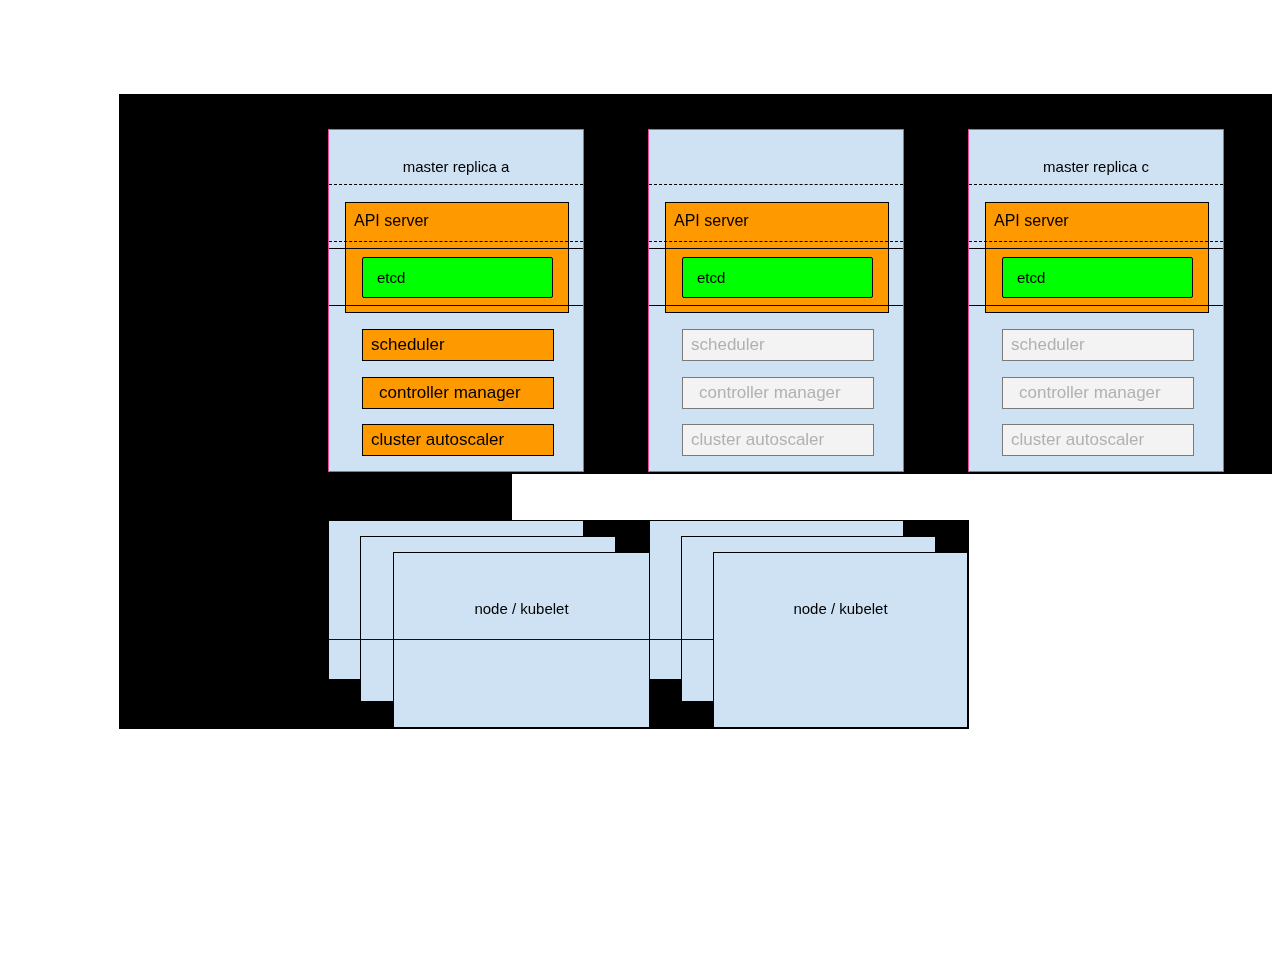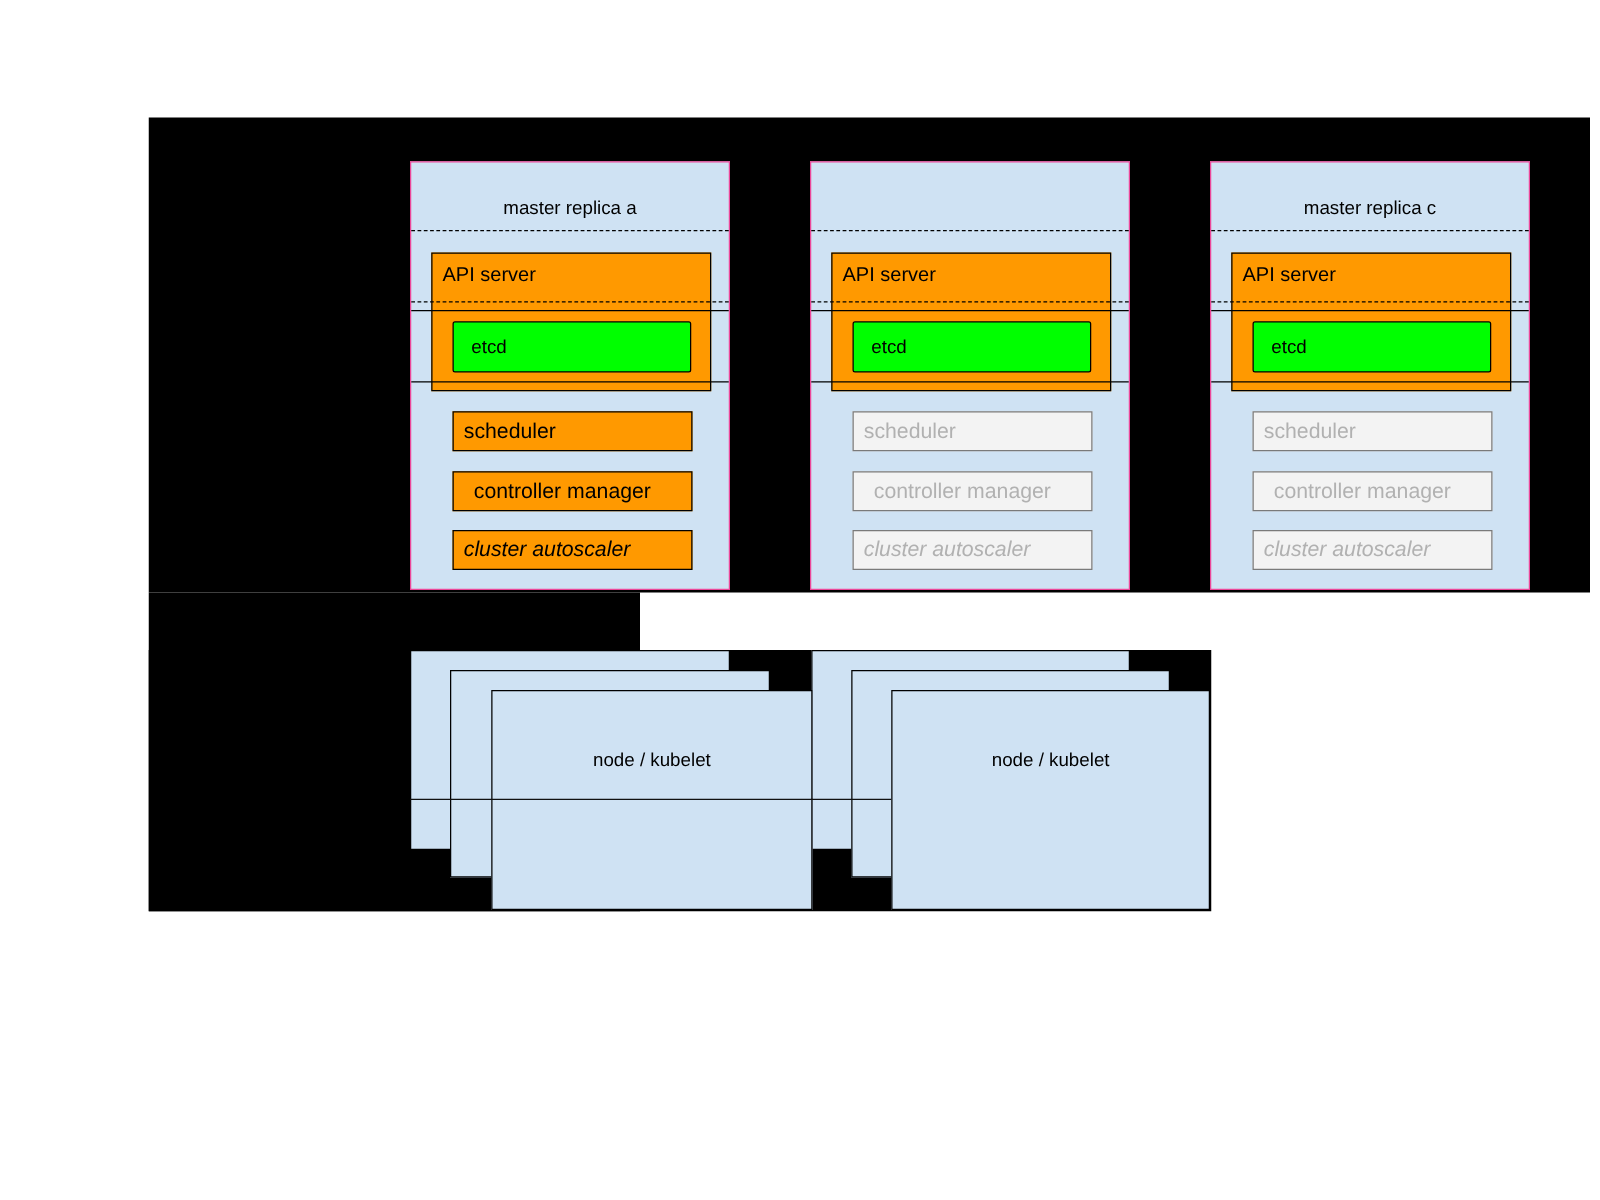--- a/index.html
+++ b/index.html
@@ -47,21 +47,21 @@
     position:absolute;left:16px;width:192px;height:32px;
     background:var(--active,#ff9900);border:1.5px solid #000;
     box-sizing:border-box;display:flex;align-items:center;padding-left:8px;
     font-size:17px;color:#000;z-index:2;margin-left:17px;
   }
   .component.inactive{
     background:var(--inactive-bg,#f3f3f3);
     border:1px solid var(--inactive-border,#7a7a7a);
     color:var(--inactive-text,#b1b1b1);
   }
-  .row-sched{top:199px;} .row-ctrl{top:247px;padding-left:16px;} .row-auto{top:294px;font-style:italic;}
+  .row-sched{top:199px;} .row-ctrl{top:247px;padding-left:16px;} .row-auto{top:294px;}
 
   
   .node-card{
     background:var(--panel,#cfe2f3);border:1px solid #000;box-sizing:border-box;
   }
   .card-back{top:520px;height:160px;z-index:2;}
   .card-mid{top:536px;height:166px;z-index:3;}
   .card-front{top:552px;height:176px;z-index:4;}
   .node-label{
     position:absolute;left:0;right:0;top:41px;height:28px;

